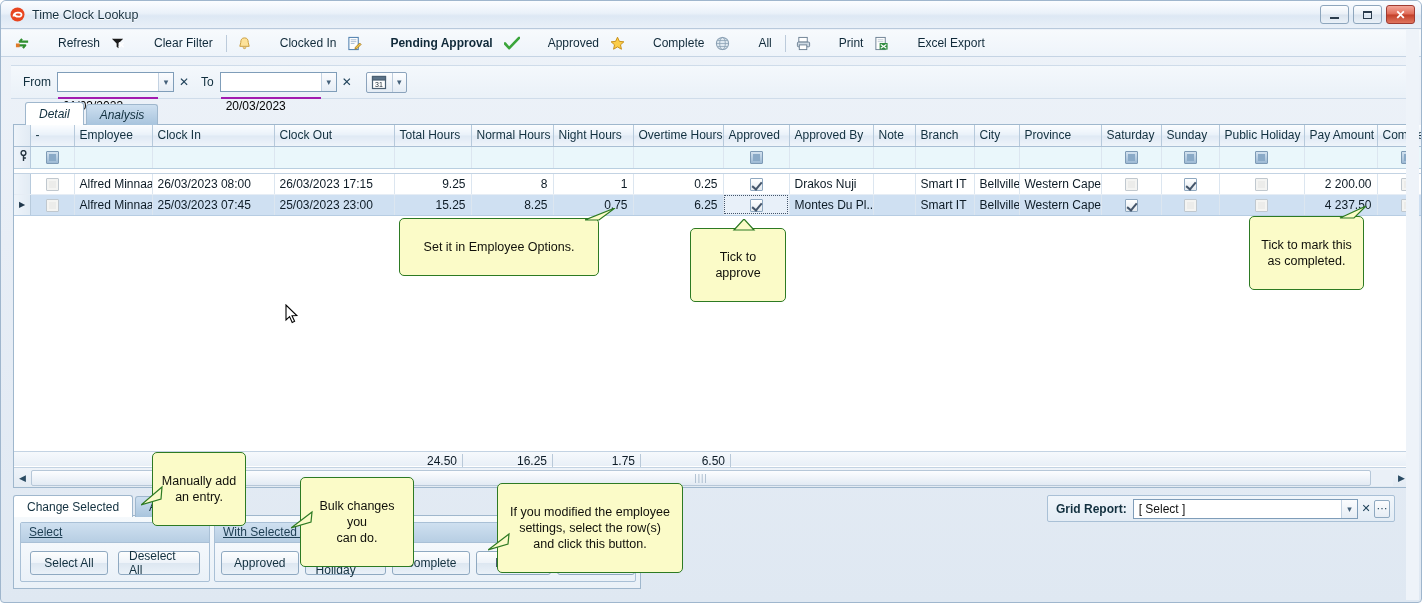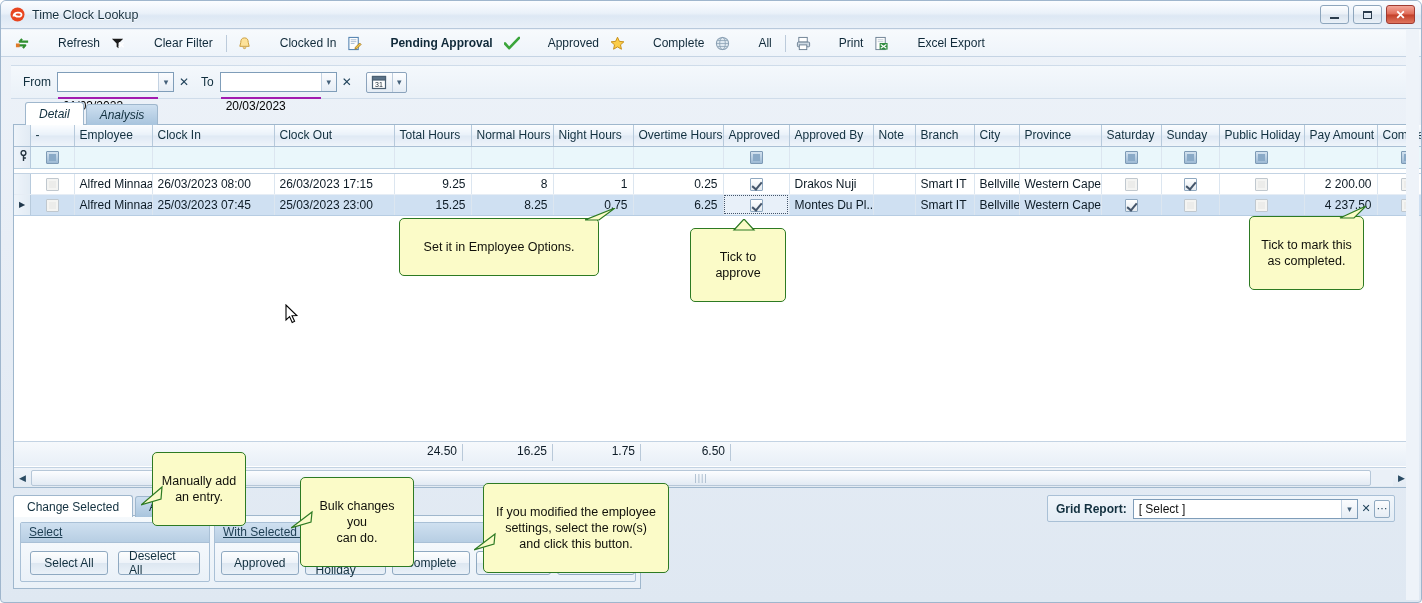--- a/index.html
+++ b/index.html
@@ -151,21 +151,21 @@
   .cb.dis { border:1px solid #c0c8cf; background:#f4f4f2; }
   .cb.dis::after { content:""; position:absolute; left:2px; top:2px; width:7px; height:7px; background:#ececea; }
   .cb.on::before {
     content:""; position:absolute; left:3px; top:1px; width:4px; height:8px;
     border:solid #44556a; border-width:0 2px 2px 0; transform:rotate(40deg);
   }
   .cb.on { background:linear-gradient(to bottom,#ffffff,#e4eaf0); }
 
   
   #summaryrow {
-    position:absolute; left:0; bottom:21px; width:100%; height:25px;
+    position:absolute; left:0; bottom:21px; width:100%; height:15px;
     background:linear-gradient(to bottom,#f6f9fc,#e8eff7);
     border-top:1px solid #c3d3e3;
     font-size:12px; color:#0d1b26;
   }
   #summaryrow .cell {
     position:absolute; top:2px; text-align:right;
     border-right:1px solid #b9c9d9; padding-right:5px; height:17px;
   }
   
   #hscroll {
@@ -606,21 +606,21 @@
   </div>
 
   <div class="callout" style="left:299px; top:476px; width:114px;">
     <span>Bulk changes you
 can do.</span>
     <svg class="tail" style="left:-10px; top:32px; width:22px; height:20px;" viewBox="0 0 22 20">
       <path d="M21 2 L0 18 L20 12 z" fill="#fbfbc8" stroke="#2d7a23" stroke-width="1.2"></path>
     </svg>
   </div>
 
-  <div class="callout" style="left:482px; top:482px; width:186px;">
+  <div class="callout" style="left:496px; top:482px; width:186px;">
     <span>If you modified the employee
 settings, select the row(s)
 and click this button.</span>
     <svg class="tail" style="left:-10px; top:48px; width:22px; height:20px;" viewBox="0 0 22 20">
       <path d="M21 2 L0 18 L20 12 z" fill="#fbfbc8" stroke="#2d7a23" stroke-width="1.2"></path>
     </svg>
   </div>
 
   <div id="cursor" style="left:284px; top:303px;">
     <svg width="14" height="20" viewBox="0 0 14 20">

